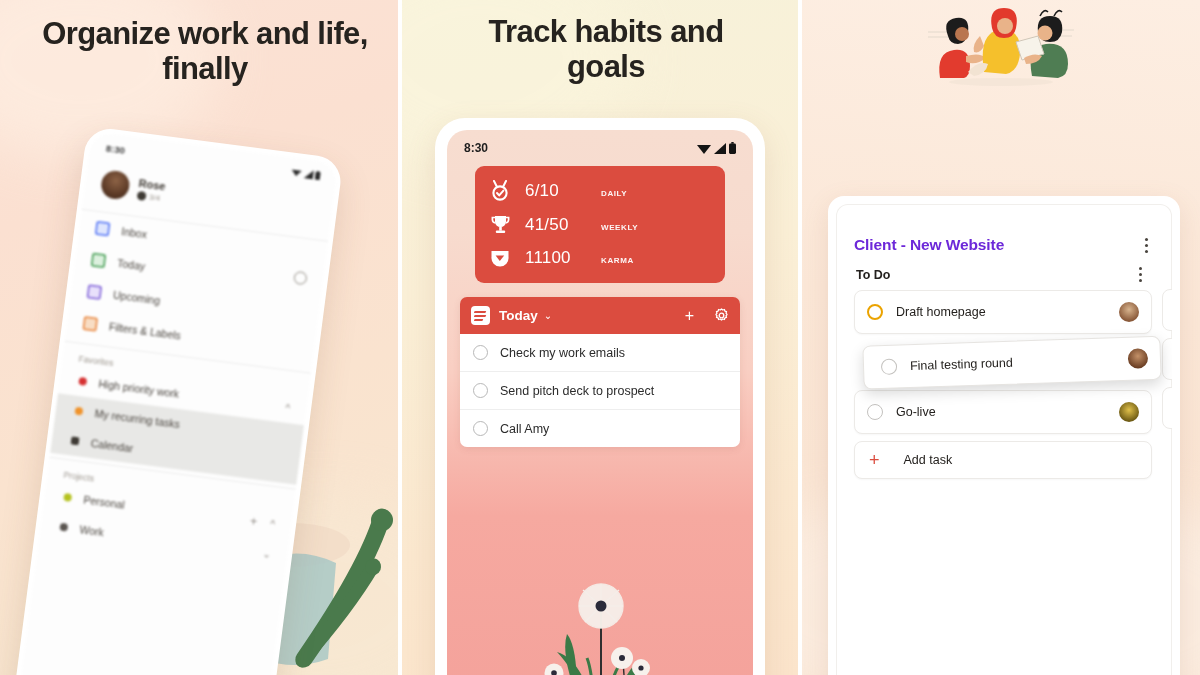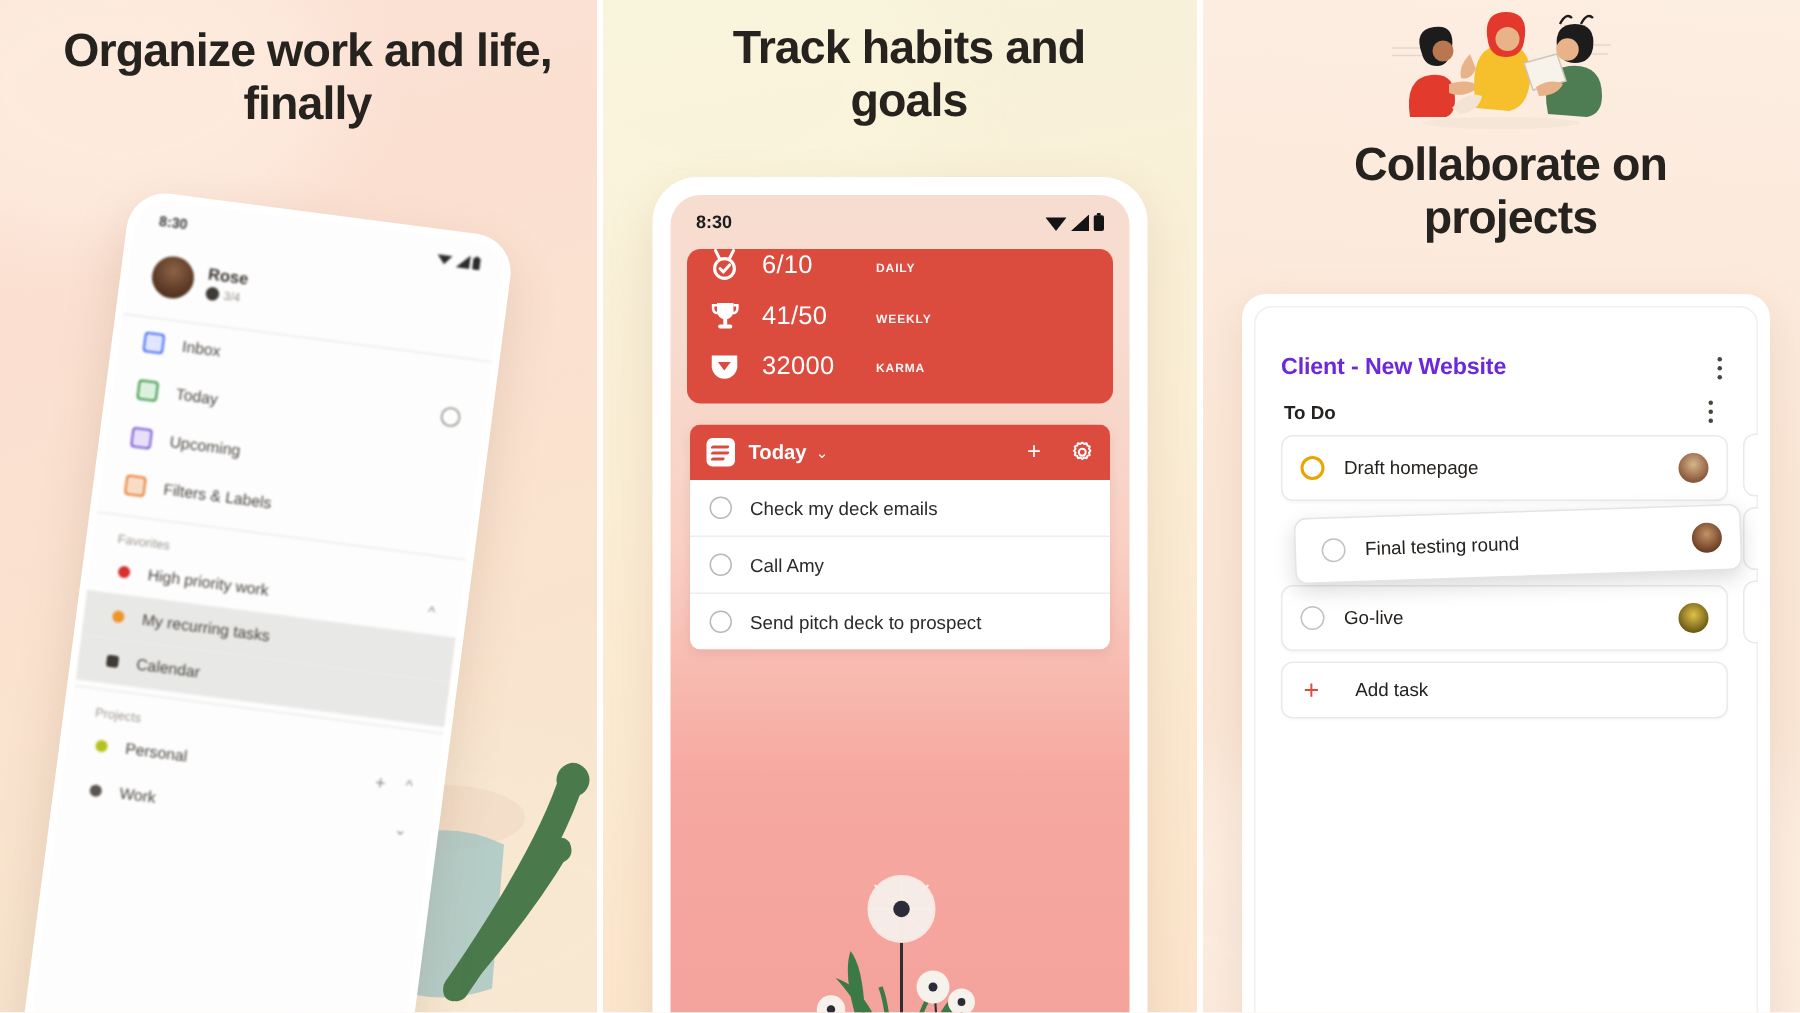--- a/index.html
+++ b/index.html
@@ -72,21 +72,21 @@
   }
   .phone2 .screen {
     width:100%; height:100%; border-radius:20px 20px 0 0; overflow:hidden;
     background:linear-gradient(180deg,#f7ddd0 0%,#f7dbce 18%,#f9cfc3 42%,#f6a9a0 68%,#f4a29b 100%);
     position:relative;
   }
   .p2-status { display:flex; justify-content:space-between; align-items:center;
                padding:11px 17px 9px; font-size:12px; color:#1d1d1d; font-weight:700; }
   .p2-sigs { display:flex; gap:3px; align-items:center; }
 
-  .stats { margin:2px 11px 0; background:#db4c3f; border-radius:9px; padding:0 14px 15px; }
+  .stats { margin:2px 28px 0; background:#db4c3f; border-radius:9px; padding:14px 14px 15px; }
   .stat { display:flex; align-items:center; gap:14px; margin-bottom:13px; }
   .stat:last-child { margin-bottom:0; }
   .stat .sicon { width:22px; flex:0 0 22px; display:flex; justify-content:center; }
   .stat .sval { font-size:17px; color:#fff; font-weight:400; min-width:62px; letter-spacing:.2px; }
   .stat .sbarwrap { flex:1; }
   .stat .slabel { font-size:8px; color:#ffffff; letter-spacing:.6px; font-weight:700; opacity:.95; margin-bottom:4px; }
   .stat .strack { height:5px; border-radius:3px; background:rgba(255,255,255,.32); overflow:hidden; }
   .stat .sfill { height:100%; background:#ffffff; border-radius:3px; }
 
   .listcard { margin:14px 13px 0; border-radius:7px; overflow:hidden; box-shadow:0 2px 7px rgba(150,70,60,.13); }
@@ -301,21 +301,21 @@
             </span>
           </div>
 
           <div class="stat">
             <span class="sicon">
               <svg width="20" height="20" viewBox="0 0 20 20">
                   <path d="M1.5 3 h17 v6 a8.5 8.5 0 0 1 -8.5 9.5 A8.5 8.5 0 0 1 1.5 9 Z" fill="#fff"></path>
                   <path d="M5.6 7.4 L9.8 13 L14.2 7.4" fill="#db4c3f"></path>
                 </svg>
             </span>
-            <span class="sval">32000</span>
+            <span class="sval">11100</span>
             <span class="sbarwrap">
               <span class="slabel">KARMA</span>
               <span class="strack"><span class="sfill" style="width:100%"></span></span>
             </span>
           </div>
 
         </div>
 
         <div class="listcard">
           <div class="lc-head">
@@ -331,29 +331,29 @@
             <span class="lc-ico">
               <svg width="15" height="15" viewBox="0 0 15 15">
                   <path d="M7.5 1 l1.3 1 1.6-.5 .5 1.6 1.6 .5 -.5 1.6 1 1.3 -1 1.3 .5 1.6 -1.6 .5 -.5 1.6 -1.6-.5 -1.3 1 -1.3-1 -1.6 .5 -.5-1.6 -1.6-.5 .5-1.6 -1-1.3 1-1.3 -.5-1.6 1.6-.5 .5-1.6 1.6 .5 Z" fill="none" stroke="#fff" stroke-width="1.3" stroke-linejoin="round"></path>
                   <circle cx="7.5" cy="7.5" r="2.3" fill="none" stroke="#fff" stroke-width="1.3"></circle>
                 </svg>
             </span>
           </div>
           <div class="lc-body">
             <div class="lc-item">
               <span class="lc-cb"></span>
-              <span class="lc-tx">Check my deck emails</span>
+              <span class="lc-tx">Check my work emails</span>
+            </div>
+            <div class="lc-item">
+              <span class="lc-cb"></span>
+              <span class="lc-tx">Send pitch deck to prospect</span>
             </div>
             <div class="lc-item">
               <span class="lc-cb"></span>
               <span class="lc-tx">Call Amy</span>
-            </div>
-            <div class="lc-item">
-              <span class="lc-cb"></span>
-              <span class="lc-tx">Send pitch deck to prospect</span>
             </div>
           </div>
         </div>
 
         <svg class="dandelion" viewBox="0 0 170 130">
           <ellipse cx="85" cy="122" rx="54" ry="8" fill="#d9a89e" opacity=".5"></ellipse>
           <path d="M86 120 L86 38" stroke="#2f2f2f" stroke-width="2"></path>
           <path d="M60 120 q-14 -40 -8 -58 q10 12 10 58" fill="#3b7a47"></path>
           <path d="M70 120 q-18 -30 -28 -40 q20 6 32 40" fill="#3b7a47"></path>
           <path d="M104 120 q10 -26 22 -32 q-6 18 -16 32" fill="#3b7a47"></path>
@@ -403,21 +403,20 @@
 
       <path d="M126 70 q-6 -30 14 -32 q22 -2 22 20 q0 12 -10 14 Z" fill="#4f7d53"></path>
       <path d="M132 26 q-2 -16 12 -16 q14 0 12 16 q-2 10 -12 10 q-10 0 -12 -10 Z" fill="#1c1c1c"></path>
       <path d="M134 10 q4 -8 8 -4 M148 10 q4 -8 8 -4" stroke="#1c1c1c" stroke-width="1.6" fill="none"></path>
       <circle cx="139" cy="27" r="7.5" fill="#e9b389"></circle>
       <path d="M110 36 l22 -6 l6 18 l-22 6 Z" fill="#f7f3ea" stroke="#cfc6b8" stroke-width="1"></path>
       <path d="M118 52 q10 -6 18 -2 q-4 8 -16 8 Z" fill="#e9b389"></path>
       <ellipse cx="95" cy="76" rx="52" ry="4" fill="#f0e3d4" opacity=".6"></ellipse>
     </svg>
 
-    <div class="panel-title" id="t3">Collaborate on projects</div>
 
     <div class="board">
       <div class="board-in">
 
         <div class="b-proj">
           <h3>Client - New Website</h3>
           <span class="kebab">
               <b></b>
               <b></b>
               <b></b>

